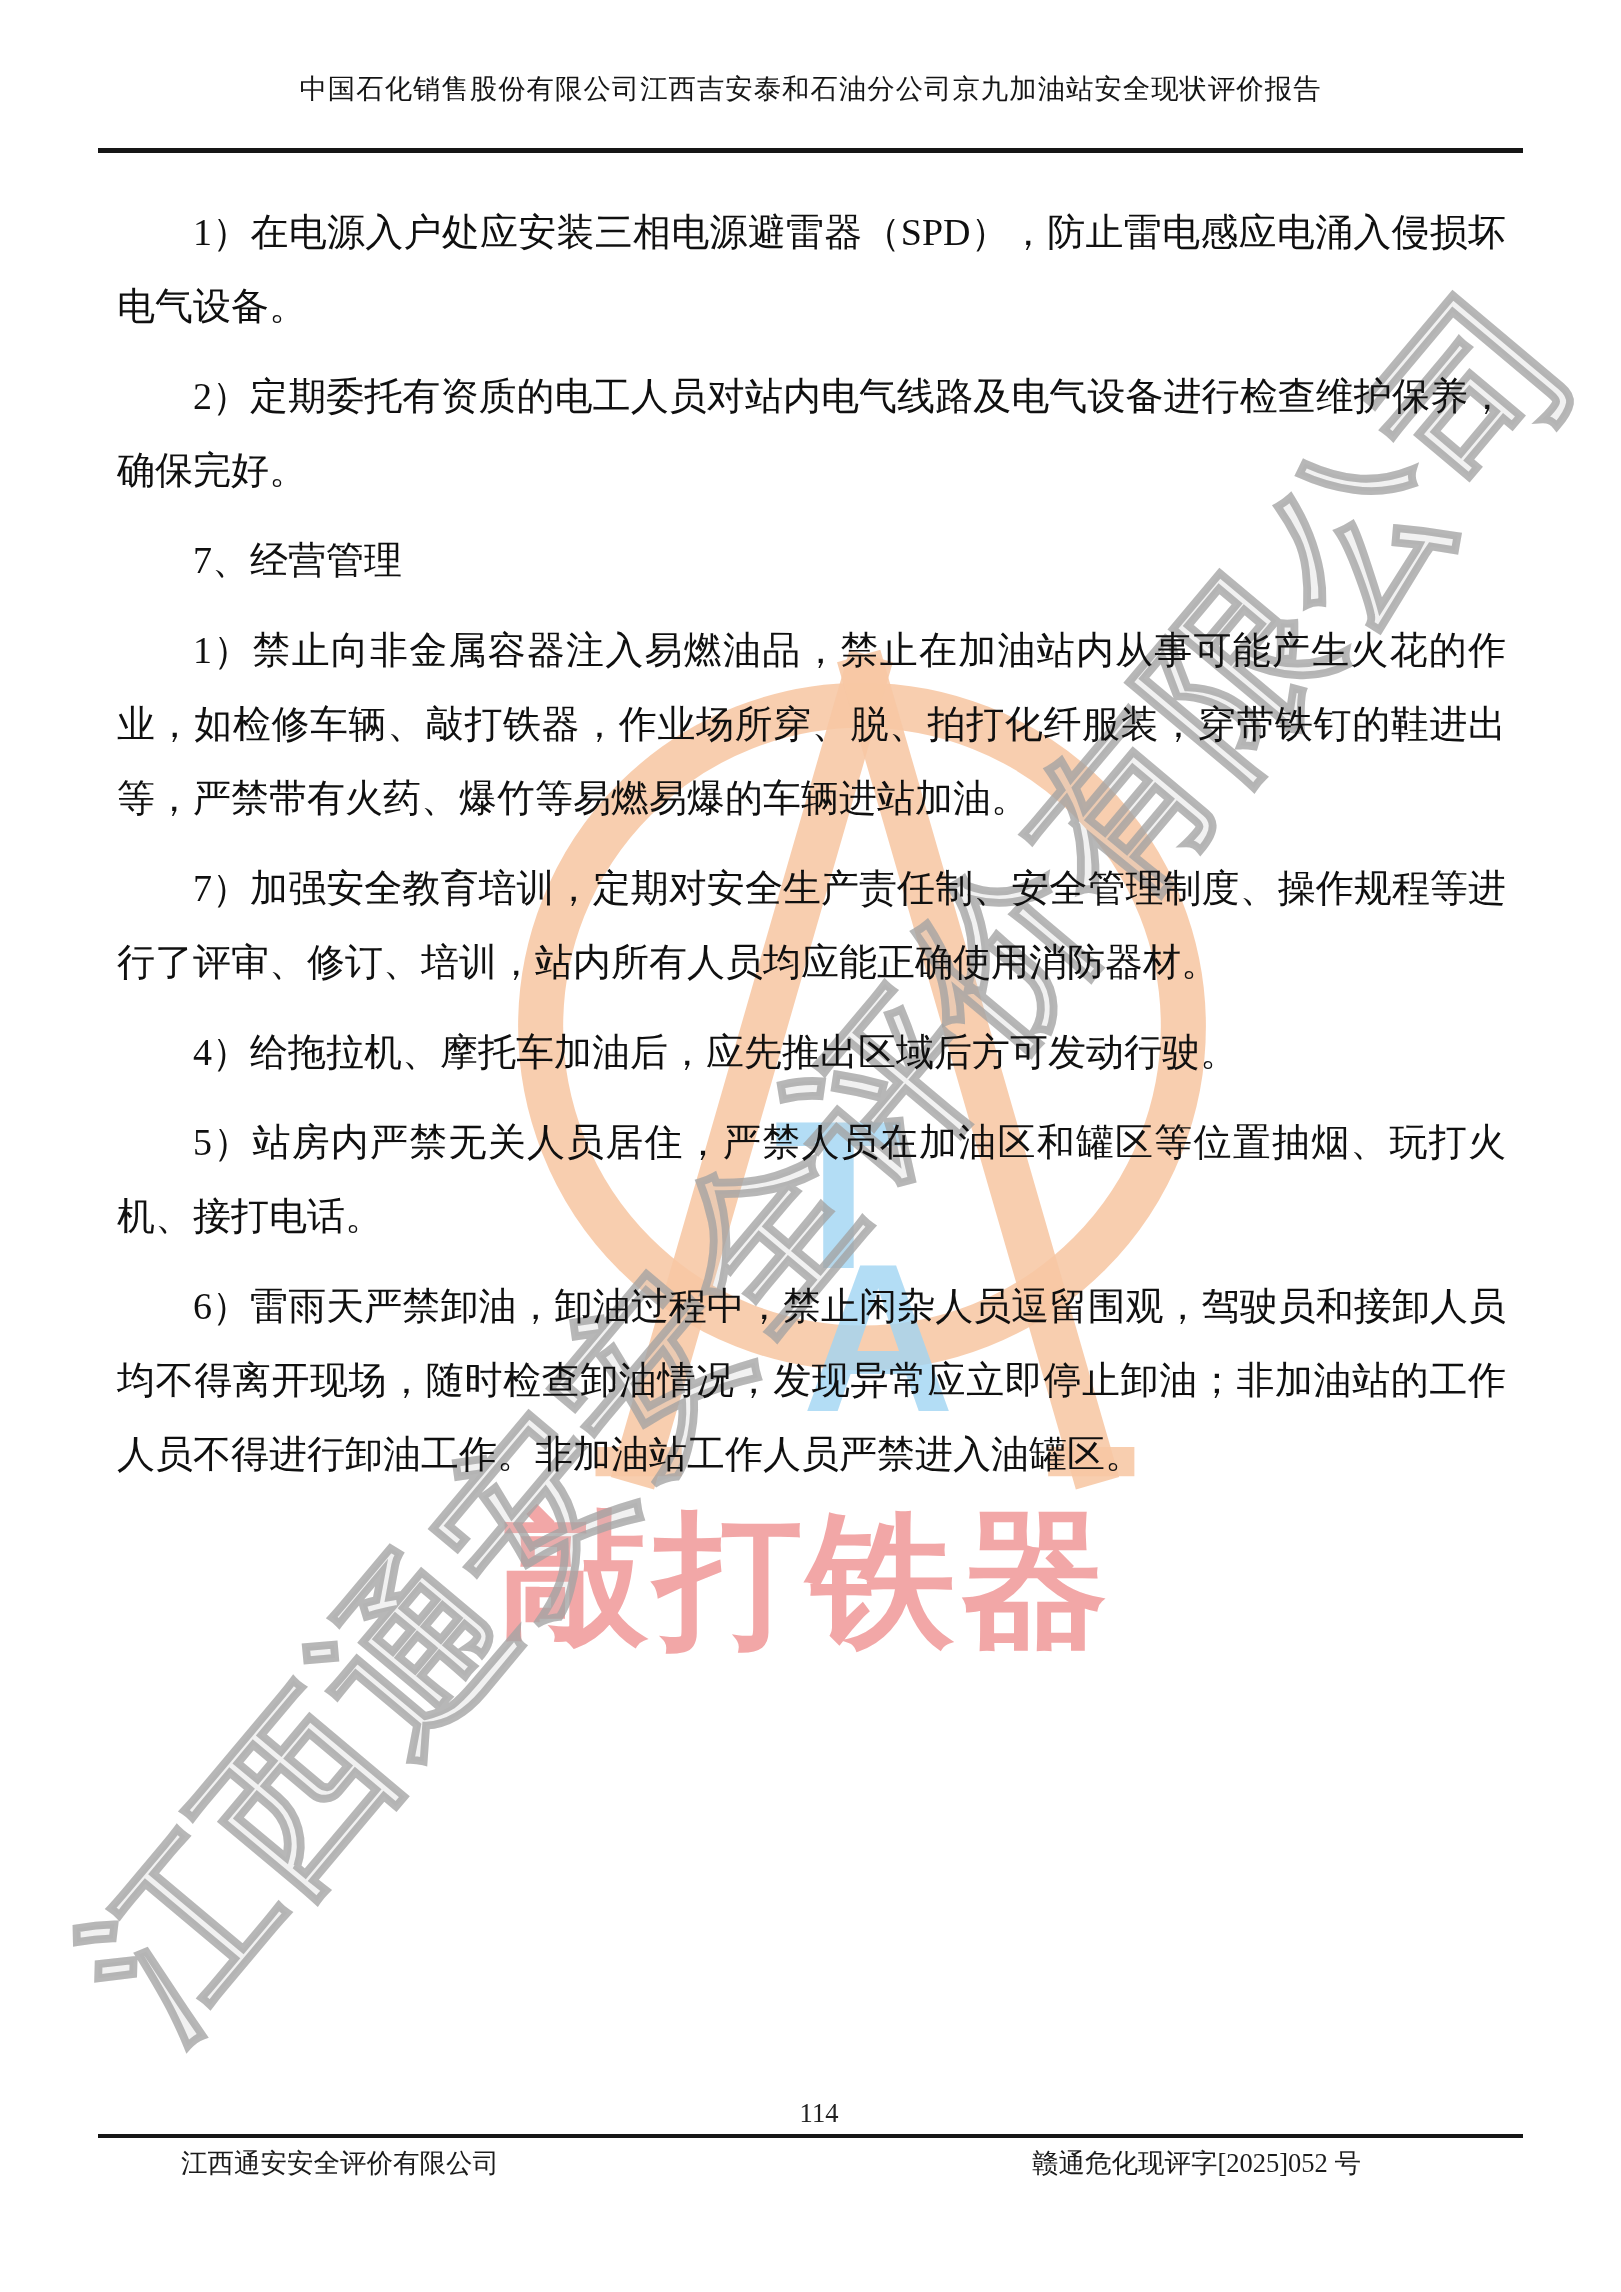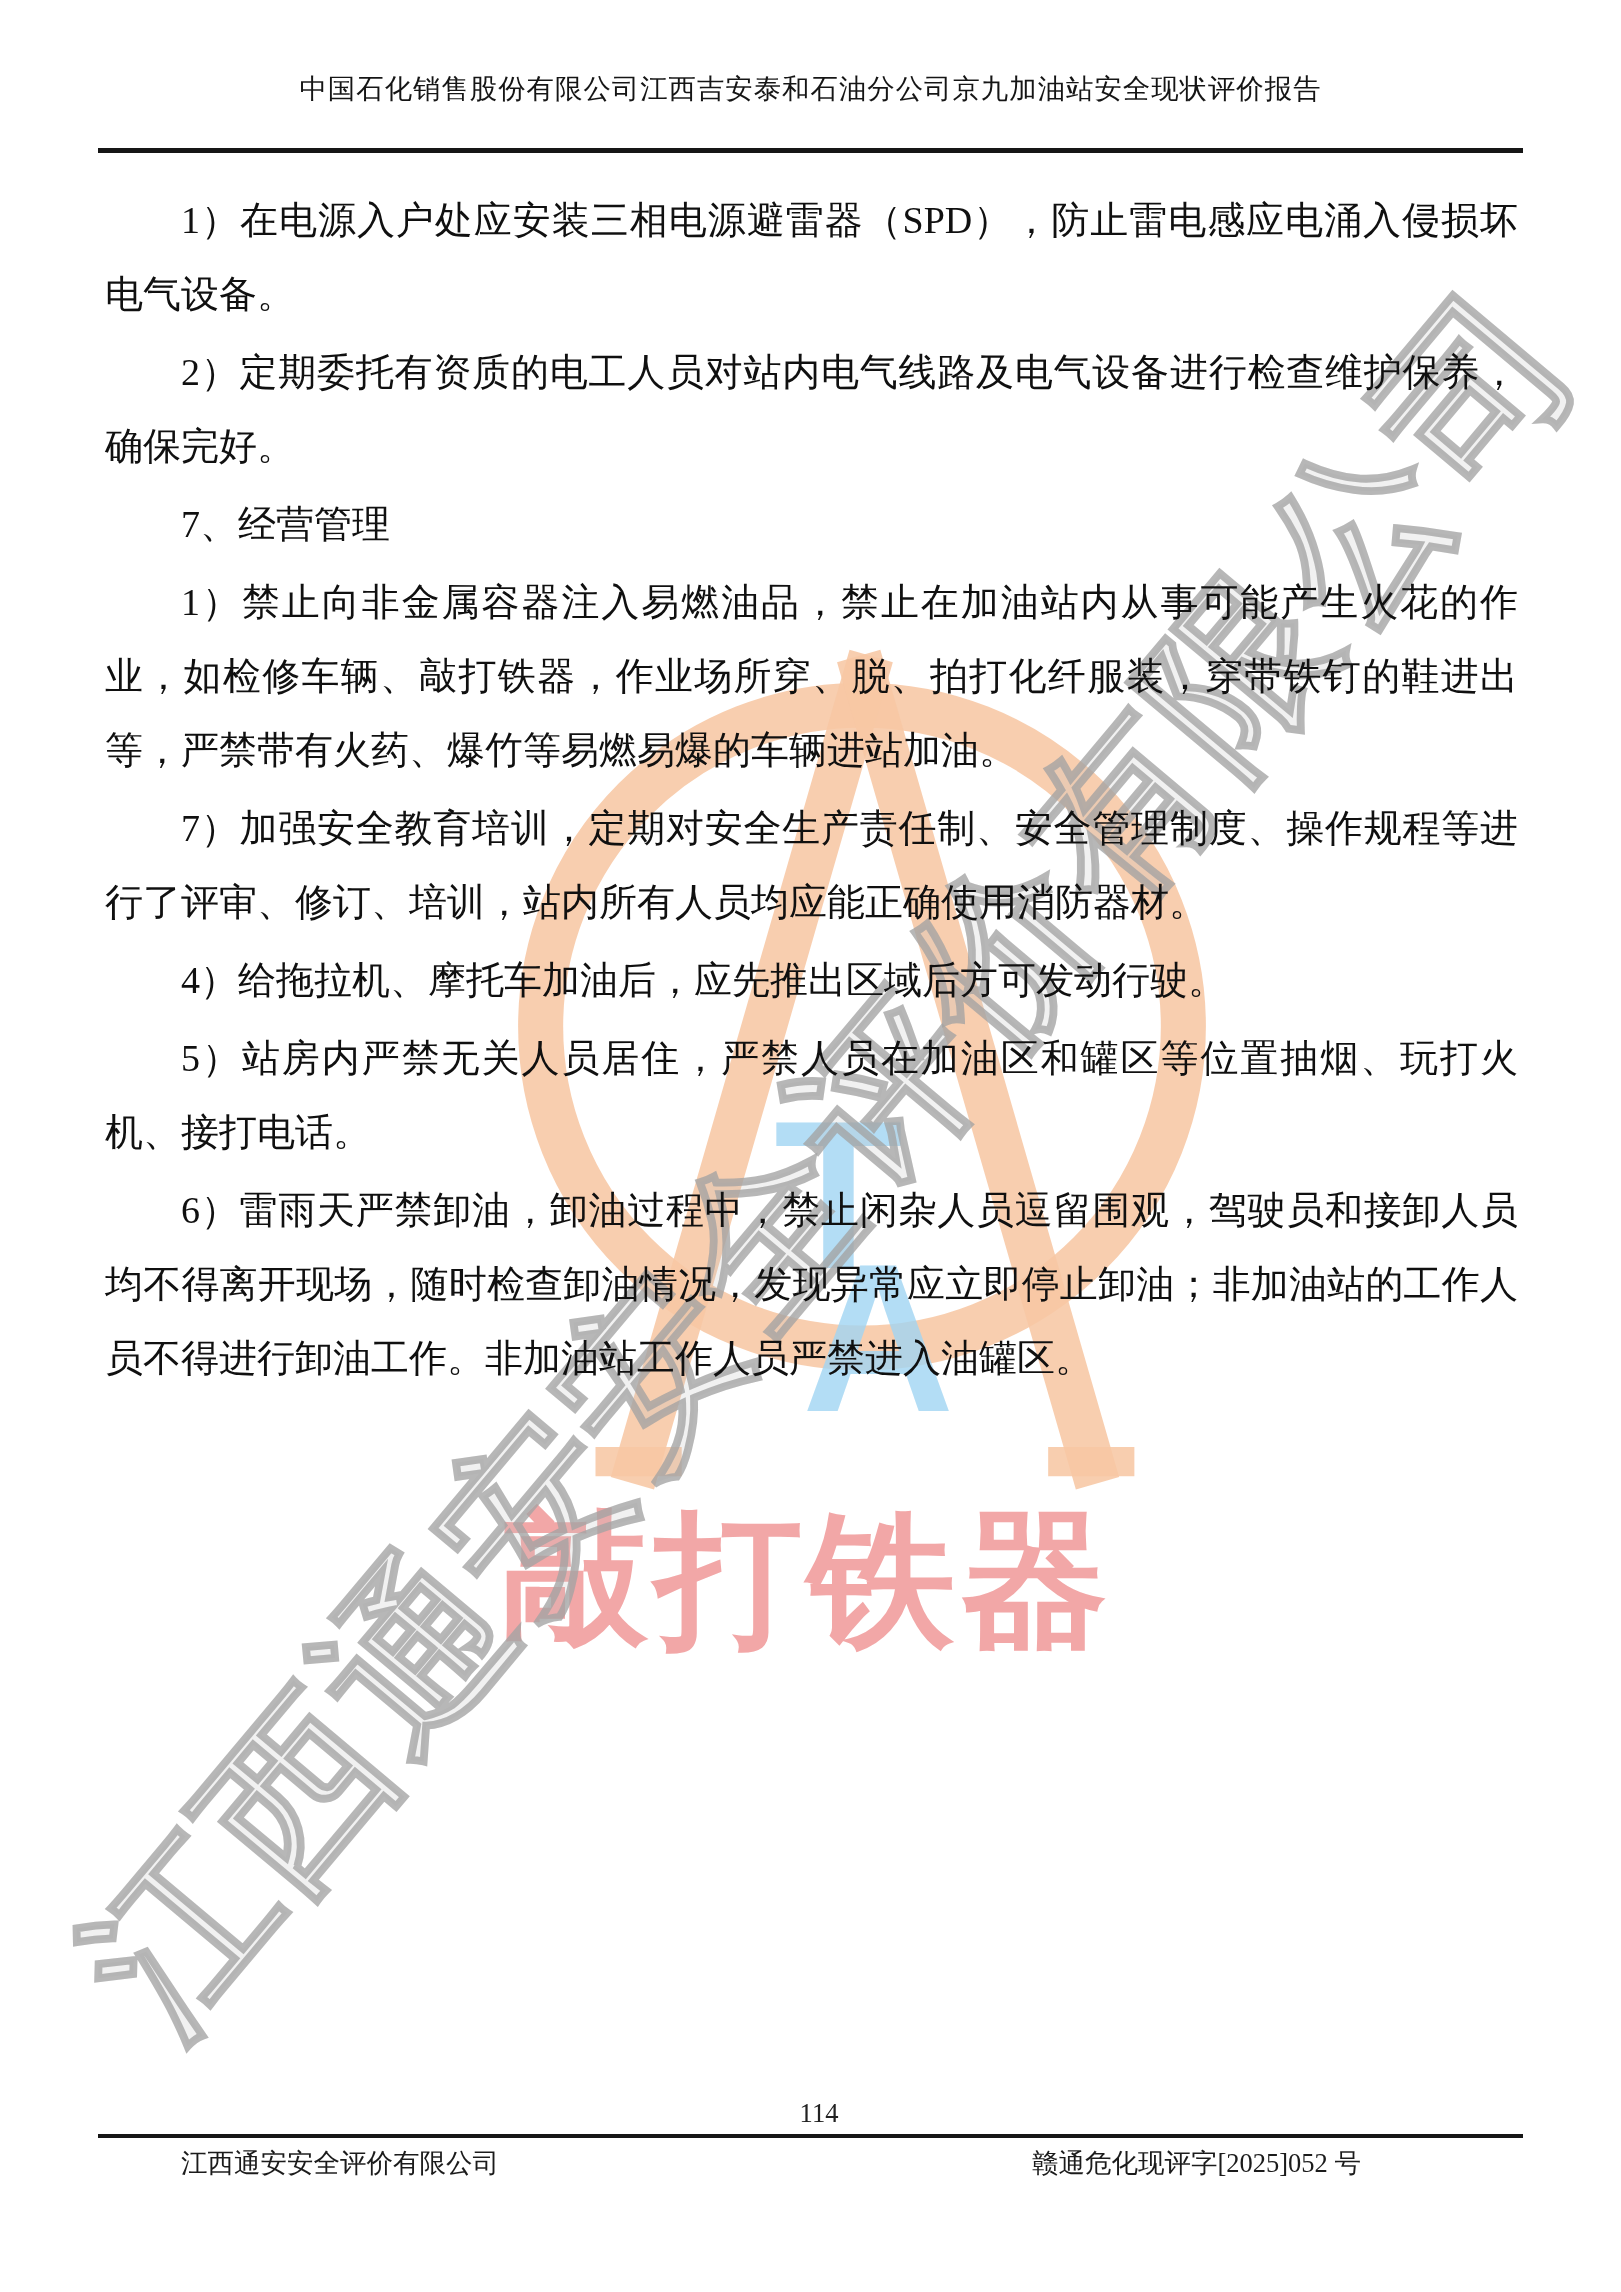--- a/index.html
+++ b/index.html
@@ -53,21 +53,21 @@
   .hdr-rule{
     position:absolute;left:98px;right:98px;top:148px;
     height:4.9px;background:#161616;
   }
   .body-text{
     position:absolute;left:101px;top:179px;width:1421px;
     font-size:38px;line-height:74px;
     text-align:justify;
     color:#101010;
   }
-  .body-text p{margin:4px;text-indent:2em;}
+  .body-text p{margin:16px;text-indent:2em;}
   .pagenum{
     position:absolute;left:0;right:0;top:2098px;
     text-align:center;font-size:26.5px;color:#222;margin-left:17px;
   }
   .ftr-rule{
     position:absolute;left:98px;right:98px;top:2134px;
     height:3.9px;background:#161616;
   }
   .ftr-row{
     position:absolute;left:181px;right:260px;top:2145px;

